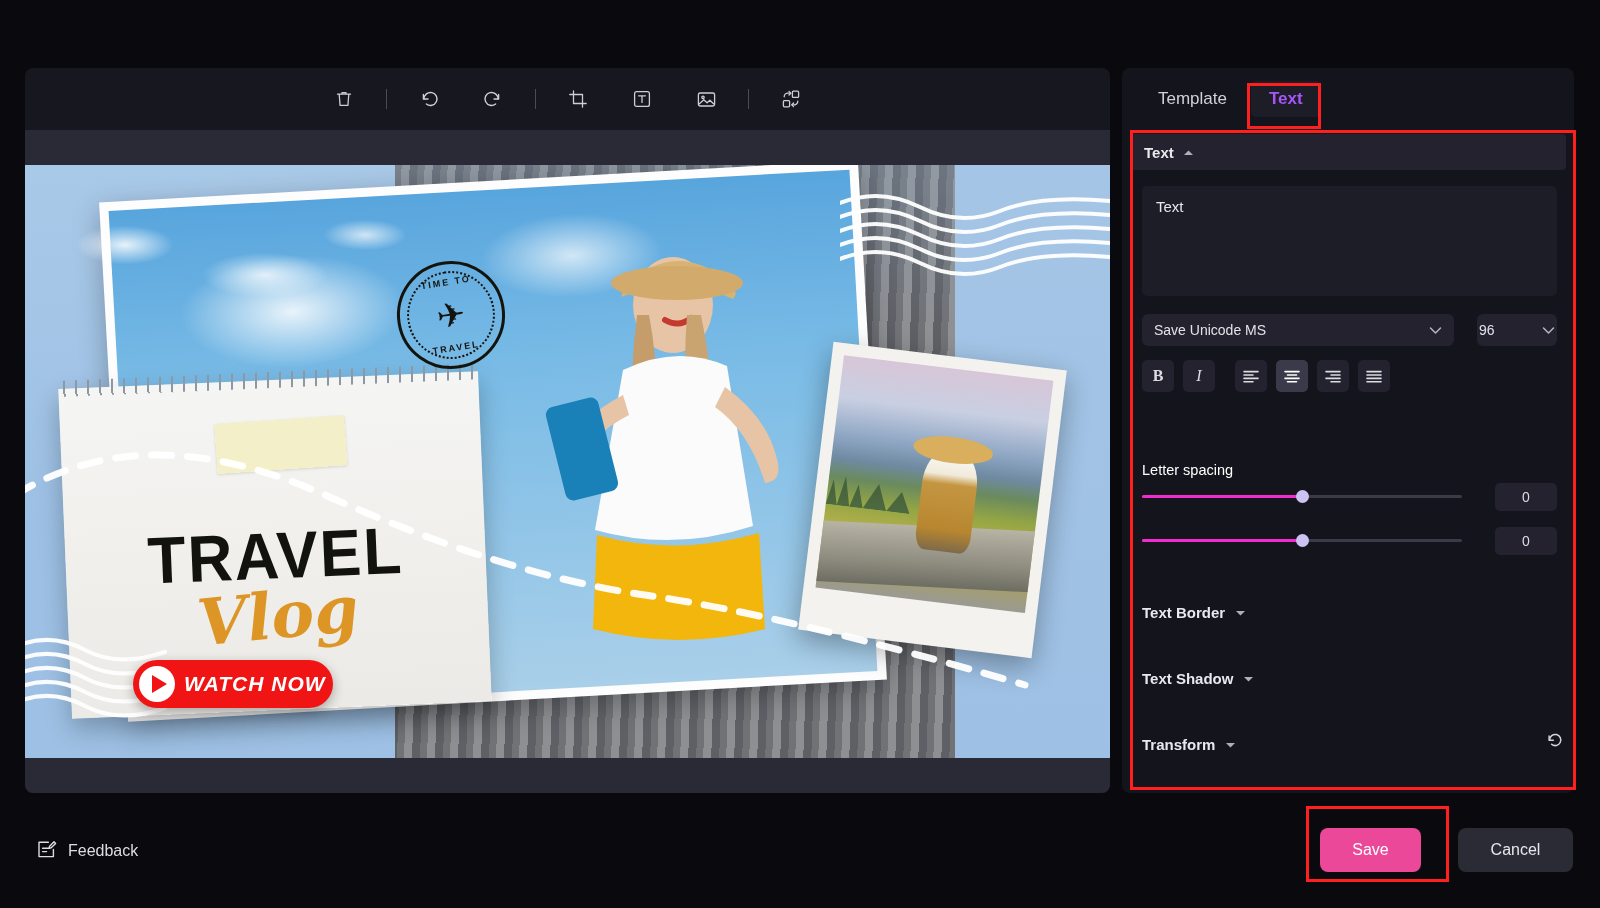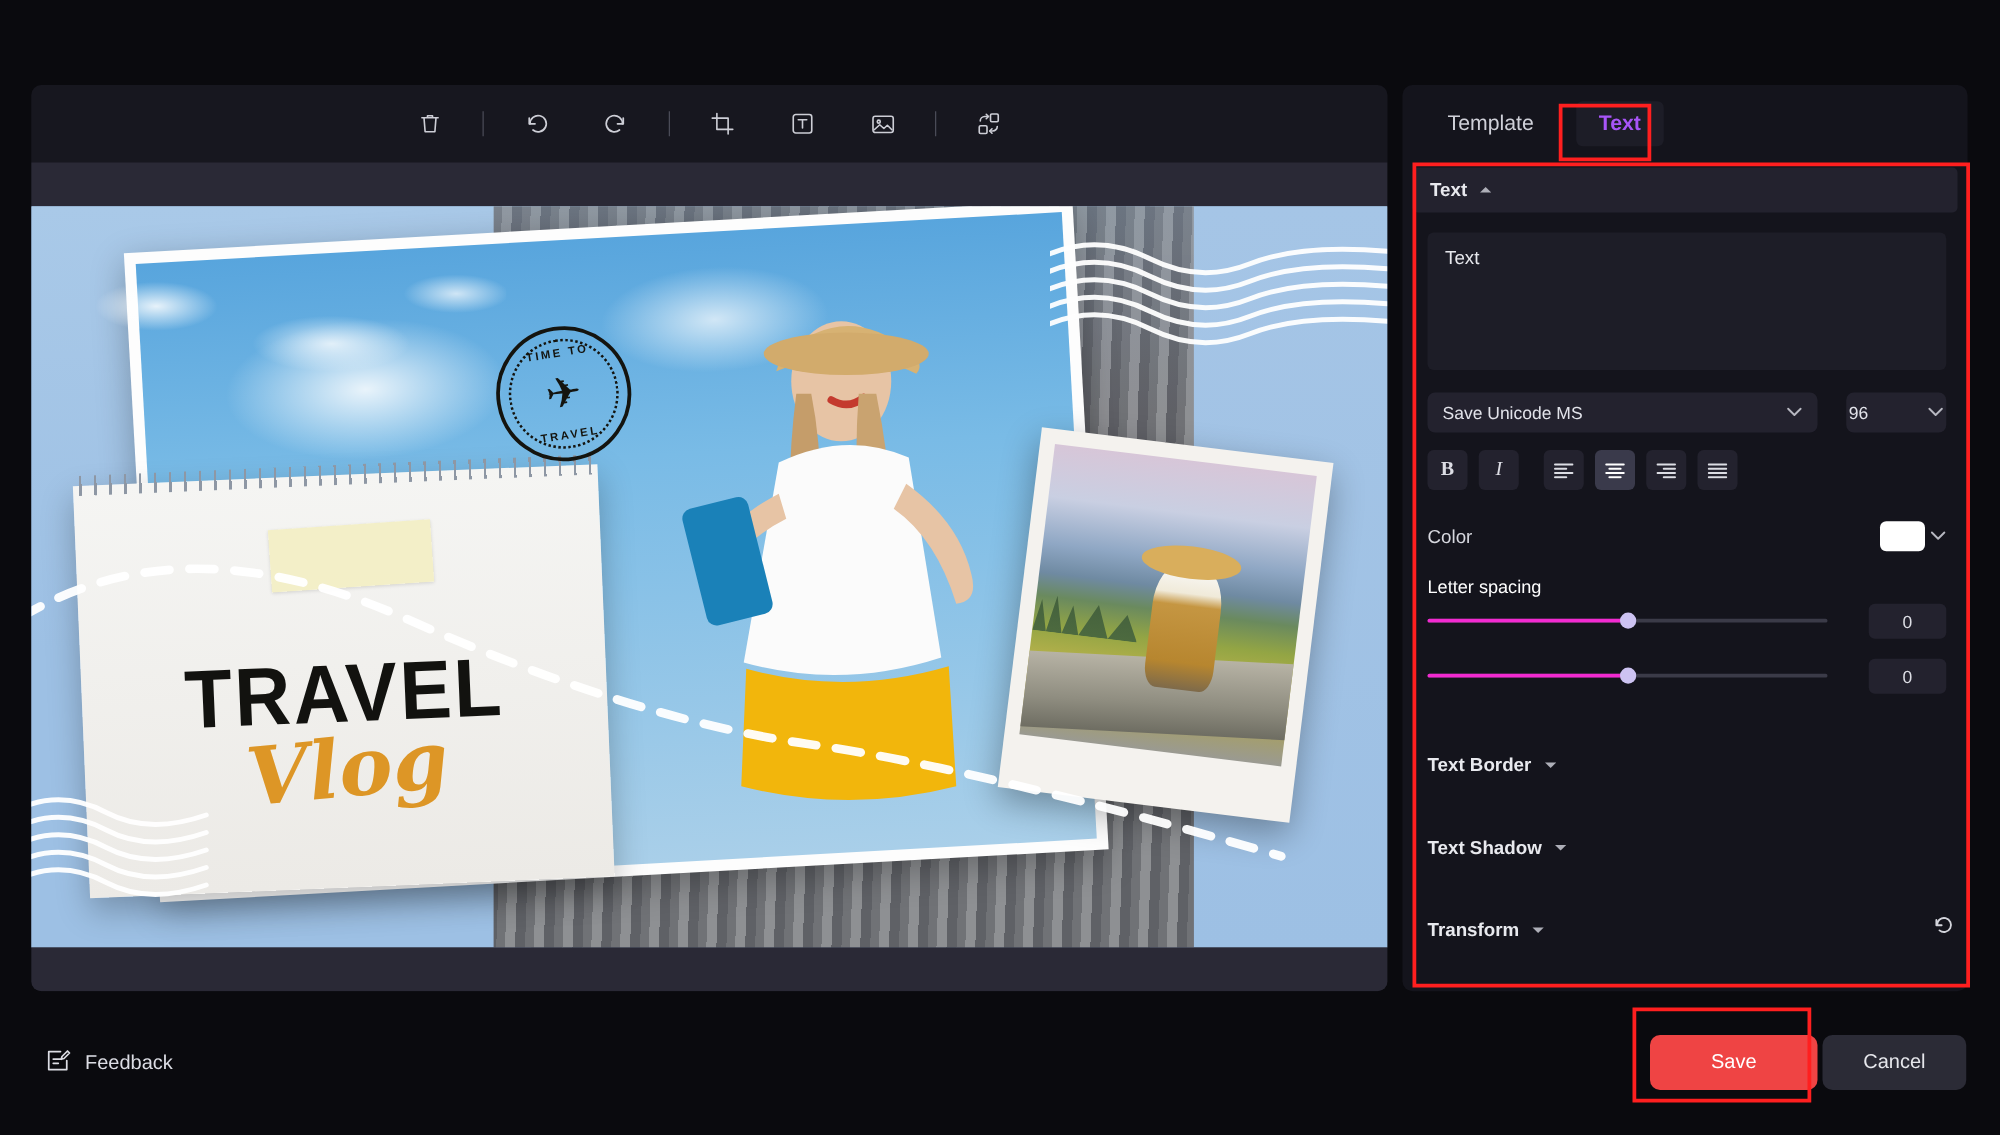--- a/index.html
+++ b/index.html
@@ -208,21 +208,21 @@
     font-style: italic;
   }
 
   
   .props-panel {
     position: absolute; left: 1122px; top: 68px; width: 452px; height: 725px;
     background: #14141c; border-radius: 8px; overflow: hidden;
   }
   .tabs {
     position: absolute; left: 0; top: 0; width: 380px; height: 62px;
-    display: flex; align-items: center; padding-left: 18px; gap: 16px;
+    display: flex; align-items: center; padding-left: 18px; gap: 6px;
   }
   .tab {
     padding: 8px 18px; font-size: 17px; color: #cfd0d8; cursor: pointer;
     border-radius: 5px;
   }
   .tab.active { color: #a855f7; font-weight: 700; background: #1d1d27; }
 
   .section-head {
     position: absolute; left: 8px; top: 66px; width: 436px; height: 36px;
     background: #23222e; border-radius: 4px;
@@ -318,22 +318,22 @@
   .anno-save  { left: 1306px; top: 806px; width: 143px; height: 76px; }
 
   
   .feedback {
     position: absolute; left: 36px; top: 836px; height: 30px;
     display: flex; align-items: center; gap: 11px; cursor: pointer;
   }
   .feedback .fb-label { font-size: 16px; color: #dcdde4; }
 
   .save-btn {
-    position: absolute; left: 1320px; top: 828px; width: 134px; height: 44px;
-    background: #ef4444; border-radius: 8px; border: none;
+    position: absolute; left: 1320px; top: 828px; width: 101px; height: 44px;
+    background: #ec4899; border-radius: 8px; border: none;
     display: flex; align-items: center; justify-content: center;
     font-size: 16px; color: #ffffff; font-family: "Liberation Sans", sans-serif;
     cursor: pointer;
   }
   .cancel-btn {
     position: absolute; left: 1458px; top: 828px; width: 115px; height: 44px;
     background: #2b2b36; border-radius: 8px; border: none;
     display: flex; align-items: center; justify-content: center;
     font-size: 16px; color: #e6e7ec; font-family: "Liberation Sans", sans-serif;
     cursor: pointer;
@@ -467,20 +467,26 @@
       <svg class="waves-bl" viewBox="0 0 180 110">
         <g stroke="#ffffff" stroke-width="4" fill="none" opacity=".95" stroke-linecap="round">
           <path d="M0 18 q34 -14 68 4 t80 2"></path>
           <path d="M0 32 q34 -14 68 4 t80 2"></path>
           <path d="M0 46 q34 -14 68 4 t80 2"></path>
           <path d="M0 60 q34 -14 68 4 t80 2"></path>
           <path d="M0 74 q34 -14 68 4 t80 2"></path>
         </g>
       </svg>
 
+      <div class="watch-now">
+        <div class="wn-circle">
+            <div class="wn-tri"></div>
+          </div>
+        <div class="wn-label">WATCH NOW</div>
+      </div>
     </div>
 
     <div class="canvas-band-bottom"></div>
   </div>
 
   <div class="props-panel">
 
     <div class="tabs">
       <div class="tab">Template</div>
       <div class="tab active">Text</div>
@@ -540,31 +546,20 @@
             <path d="M1 1.6h14M6 5h9M1 8.4h14M6 11.8h9"></path>
           </svg>
         </div>
         <div class="sbtn">
           <svg width="16" height="13" viewBox="0 0 16 13" stroke="#dcdde4" stroke-width="1.6" stroke-linecap="round">
             <path d="M1 1.6h14M1 5h14M1 8.4h14M1 11.8h14"></path>
           </svg>
         </div>
       </div>
 
-      <div class="color-row">
-        <span class="row-label">Color</span>
-        <span class="color-pick">
-          <span class="swatch"></span>
-          <span>
-            <svg width="13" height="9" viewBox="0 0 13 9" fill="none" stroke="#b6b7c0" stroke-width="1.5">
-              <path d="M1.5 2 L6.5 7 L11.5 2" stroke-linecap="round" stroke-linejoin="round"></path>
-            </svg>
-          </span>
-        </span>
-      </div>
 
       <div class="slider-block sb1">
         <div class="slider-label">Letter spacing</div>
         <div class="slider-line">
           <div class="track">
             <div class="fill" style="width:50%"></div>
             <div class="thumb" style="left:50%"></div>
           </div>
           <div class="numbox">0</div>
         </div>

